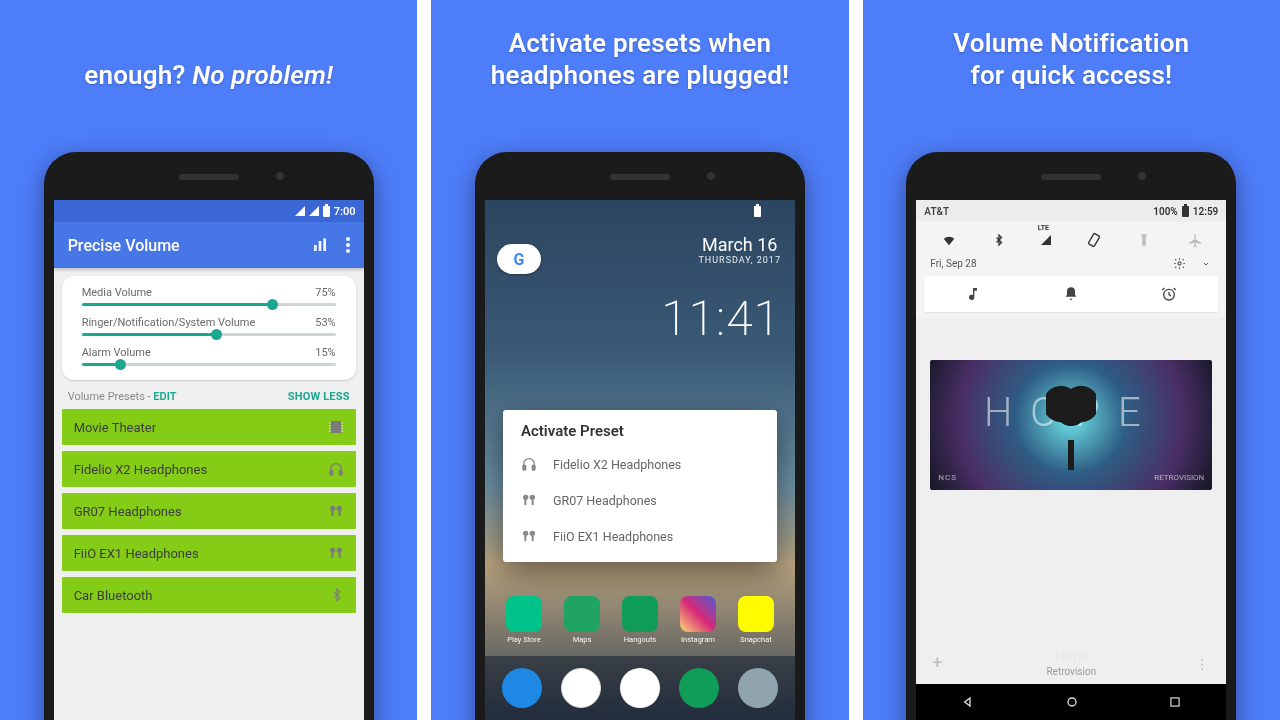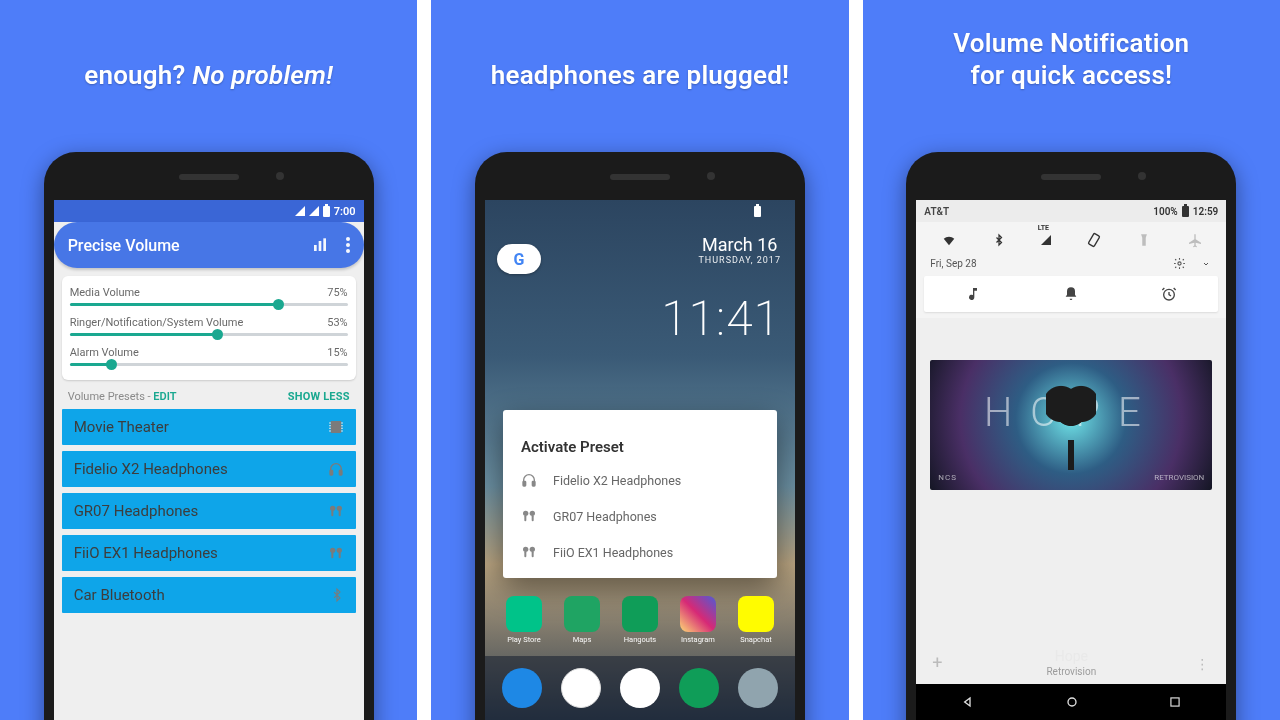--- a/index.html
+++ b/index.html
@@ -20,47 +20,47 @@
   .statusbar { height: 22px; display: flex; justify-content: flex-end; align-items: center; gap: 4px; padding: 0 8px; font-size: 11px; font-weight: 600;}
   .statusbar.dark { background: #3a66d6; color: #fff; }
   .statusbar.light { background: #ececec; color: #333; justify-content: space-between;}
   .statusbar .s-left { font-size: 10px; opacity: .9;}
   .statusbar .s-right { display:flex; gap:4px; align-items:center; font-size:10px;}
   .tri { display:inline-block; width:0;height:0;border-style:solid;border-width:0 0 10px 10px;border-color:transparent transparent currentColor transparent;}
   .batt { display:inline-block; width:7px; height:11px; background: currentColor; position:relative; border-radius:1px;}
   .batt::before{content:"";position:absolute;top:-2px;left:2px;width:3px;height:2px;background:currentColor;}
 
   
-  .appbar { background:#4776e6; color:#fff; height:46px; display:flex; align-items:center; padding:0 14px; font-size:16px; font-weight:500; box-shadow:0 2px 3px rgba(0,0,0,.18);border-radius:23px;}
+  .appbar { background:#4776e6; color:#fff; height:46px; display:flex; align-items:center; padding:0 14px; font-size:16px; font-weight:500; box-shadow:0 2px 3px rgba(0,0,0,.18);}
   .appbar .spacer{flex:1;}
   .appbar .ic { margin-left:18px; opacity:.95;}
-  .card { background:#fff; margin:8px 8px 0; border-radius:6px; box-shadow:0 1px 2px rgba(0,0,0,.15); padding:10px 8px 4px;}
+  .card { background:#fff; margin:8px 8px 0; border-radius:12px; box-shadow:0 1px 2px rgba(0,0,0,.15); padding:10px 20px 4px;}
   .sliderow { margin-bottom:10px;}
   .sliderow .lblrow{display:flex; justify-content:space-between; font-size:11px; color:#6a6a6a; margin-bottom:4px;}
   .track{height:3px;background:#cfd4d8;border-radius:2px;position:relative;}
   .fill{height:100%;background:#1aa890;border-radius:2px;position:relative;}
   .thumb{position:absolute;right:-6px;top:-4px;width:11px;height:11px;background:#1aa890;border-radius:50%;}
   .section-head{display:flex;justify-content:space-between;align-items:center;padding:10px 14px 6px;font-size:11px;gap:30px;}
   .section-head .l{color:#8a8a8a;}
   .section-head .l b{color:#1aa890;font-weight:600;}
   .section-head .r{color:#1aa890;font-weight:700;letter-spacing:.2px;}
   .preset-list{padding:0 8px;}
-  .preset{background:#0ea5e9;margin-bottom:6px;height:36px;display:flex;align-items:center;justify-content:space-between;padding:0 12px;font-size:15px;color:#3d3d3d;border-radius:1px;}
+  .preset{background:#84cc16;margin-bottom:6px;height:36px;display:flex;align-items:center;justify-content:space-between;padding:0 12px;font-size:13px;color:#3d3d3d;border-radius:1px;}
   .preset .pic{color:#7b7b7b;}
   .bottombar{position:absolute;bottom:0;left:0;right:0;background:#fff;height:44px;display:flex;align-items:center;gap:12px;padding:0 16px;font-size:13px;color:#444;border-top:1px solid #e3e3e3;font-weight:500;}
 
   
   .home-bg{position:absolute;inset:0;background:linear-gradient(180deg,#2c4560 0%,#3a5a76 30%,#6a8ea0 55%,#b7a27f 70%,#324050 100%);}
   .home-date{position:absolute;top:34px;right:14px;color:#fff;text-align:center;}
   .home-date .d1{font-size:18px;font-weight:400;}
   .home-date .d2{font-size:9px;letter-spacing:1px;opacity:.9;}
   .home-clock{position:absolute;top:90px;right:14px;color:#fff;font-size:48px;font-weight:200;letter-spacing:1px;}
   .g-pill{position:absolute;top:44px;left:12px;background:#fff;border-radius:20px;height:30px;width:44px;display:flex;align-items:center;justify-content:center;font-weight:700;box-shadow:0 1px 3px rgba(0,0,0,.3);}
   .g-pill span:nth-child(1){color:#4285F4;} .g-pill span:nth-child(2){color:#EA4335;}
-  .dialog{position:absolute;top:210px;left:18px;right:18px;background:#fff;border-radius:3px;box-shadow:0 10px 30px rgba(0,0,0,.45);padding:28px 0 8px;}
+  .dialog{position:absolute;top:210px;left:18px;right:18px;background:#fff;border-radius:3px;box-shadow:0 10px 30px rgba(0,0,0,.45);padding:12px 0 8px;}
   .dialog h3{font-size:15px;font-weight:600;color:#333;padding:0 18px 6px;}
   .d-item{display:flex;align-items:center;gap:14px;padding:10px 18px;font-size:12.5px;color:#666;}
   .d-item .dic{color:#888;width:18px;}
   .d-actions{display:flex;justify-content:space-between;padding:10px 18px 4px;}
   .d-actions span{color:#1aa890;font-weight:700;font-size:12px;letter-spacing:.3px;}
   .home-apps{position:absolute;bottom:76px;left:0;right:0;display:flex;justify-content:space-around;padding:0 10px;}
   .app-ic{width:38px;text-align:center;}
   .app-ic .bubble{width:36px;height:36px;border-radius:8px;margin:0 auto 3px;}
   .app-ic .lbl{font-size:7.5px;color:#fff;opacity:.95;white-space:nowrap;}
   .dock{position:absolute;bottom:0;left:0;right:0;height:64px;background:rgba(20,30,45,.55);display:flex;justify-content:space-around;align-items:center;padding:0 8px;}
@@ -231,21 +231,21 @@
             </span>
         </div>
       </div>
 
     </div>
   </div>
 </div>
 
 <div class="panel">
   <div class="tagline">
-    <br><span>headphones are plugged!</span>
+    <span>Activate presets when</span><br><span>headphones are plugged!</span>
   </div>
   <div class="phone">
     <div class="speaker"></div>
       <div class="cam"></div>
     <div class="screen" style="background:#000;">
       <div class="home-bg"></div>
       <div class="statusbar" style="background:transparent;color:#fff;">
         <span class="tri"></span>
         <span class="tri"></span>
         <span class="batt"></span>

